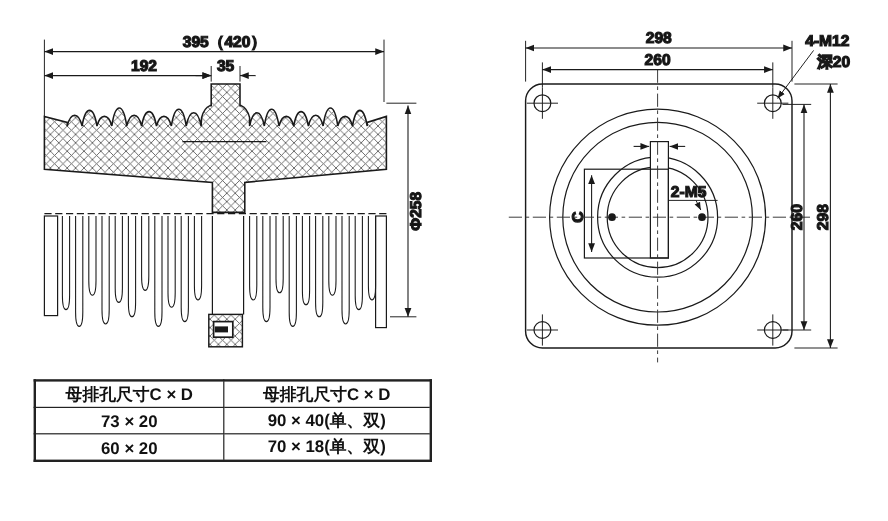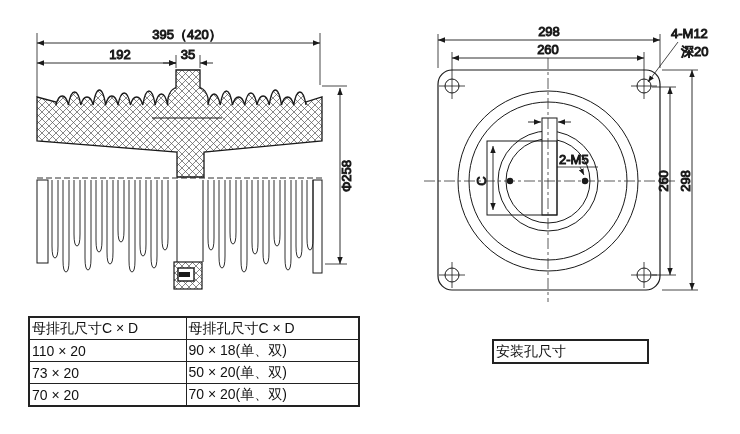--- a/index.html
+++ b/index.html
@@ -1,22 +1,22 @@
 <!DOCTYPE html>
 <html><head>
 <meta charset="utf-8">
 <style>
   html,body{margin:0;padding:0;background:#fff;}
   #canvas{position:relative;width:740px;height:434px;background:#fff;overflow:hidden;
-          font-family:"Liberation Sans", sans-serif;color:#111;}
+          font-family:"Liberation Sans", sans-serif;color:#111;font-weight:bold;}
   #canvas svg{position:absolute;left:0;top:0;}
   svg text{font-family:"Liberation Sans", sans-serif;fill:#111;}
   .dimtxt{font-size:13px;}
   .tbl{position:absolute;border-collapse:collapse;table-layout:fixed;
-       font-size:14px;color:#111;}
+       font-size:14px;text-align:center;color:#111;}
   .tbl td{border:1px solid #222;height:21px;padding:0 2px;white-space:nowrap;overflow:hidden;}
   .tbl{border:2px solid #222;}
   #busbarTable{left:28px;top:316px;width:330px;}
   #busbarTable col.c1{width:157px;} #busbarTable col.c2{width:173px;}
   #mountTable{left:492px;top:339px;width:157px;}
 </style>
 </head>
 <body>
 
 <div id="canvas">
@@ -176,35 +176,28 @@
   <colgroup>
         <col class="c1">
         <col class="c2">
       </colgroup>
   <tbody>
     <tr>
       <td>母排孔尺寸C × D</td>
       <td>母排孔尺寸C × D</td>
     </tr>
     <tr>
-      <td>110 × 20</td>
-      <td>90 × 18(单、双)</td>
+      <td>73 × 20</td>
+      <td>90 × 40(单、双)</td>
     </tr>
     <tr>
-      <td>73 × 20</td>
-      <td>50 × 20(单、双)</td>
-    </tr>
-    <tr>
-      <td>70 × 20</td>
-      <td>70 × 20(单、双)</td>
+      <td>60 × 20</td>
+      <td>70 × 18(单、双)</td>
     </tr>
   </tbody>
 </table>
 
 <table class="tbl" id="mountTable">
   <tbody>
-    <tr>
-      <td>安装孔尺寸</td>
-    </tr>
   </tbody>
 </table>
 
 </div>
 
 </body></html>

